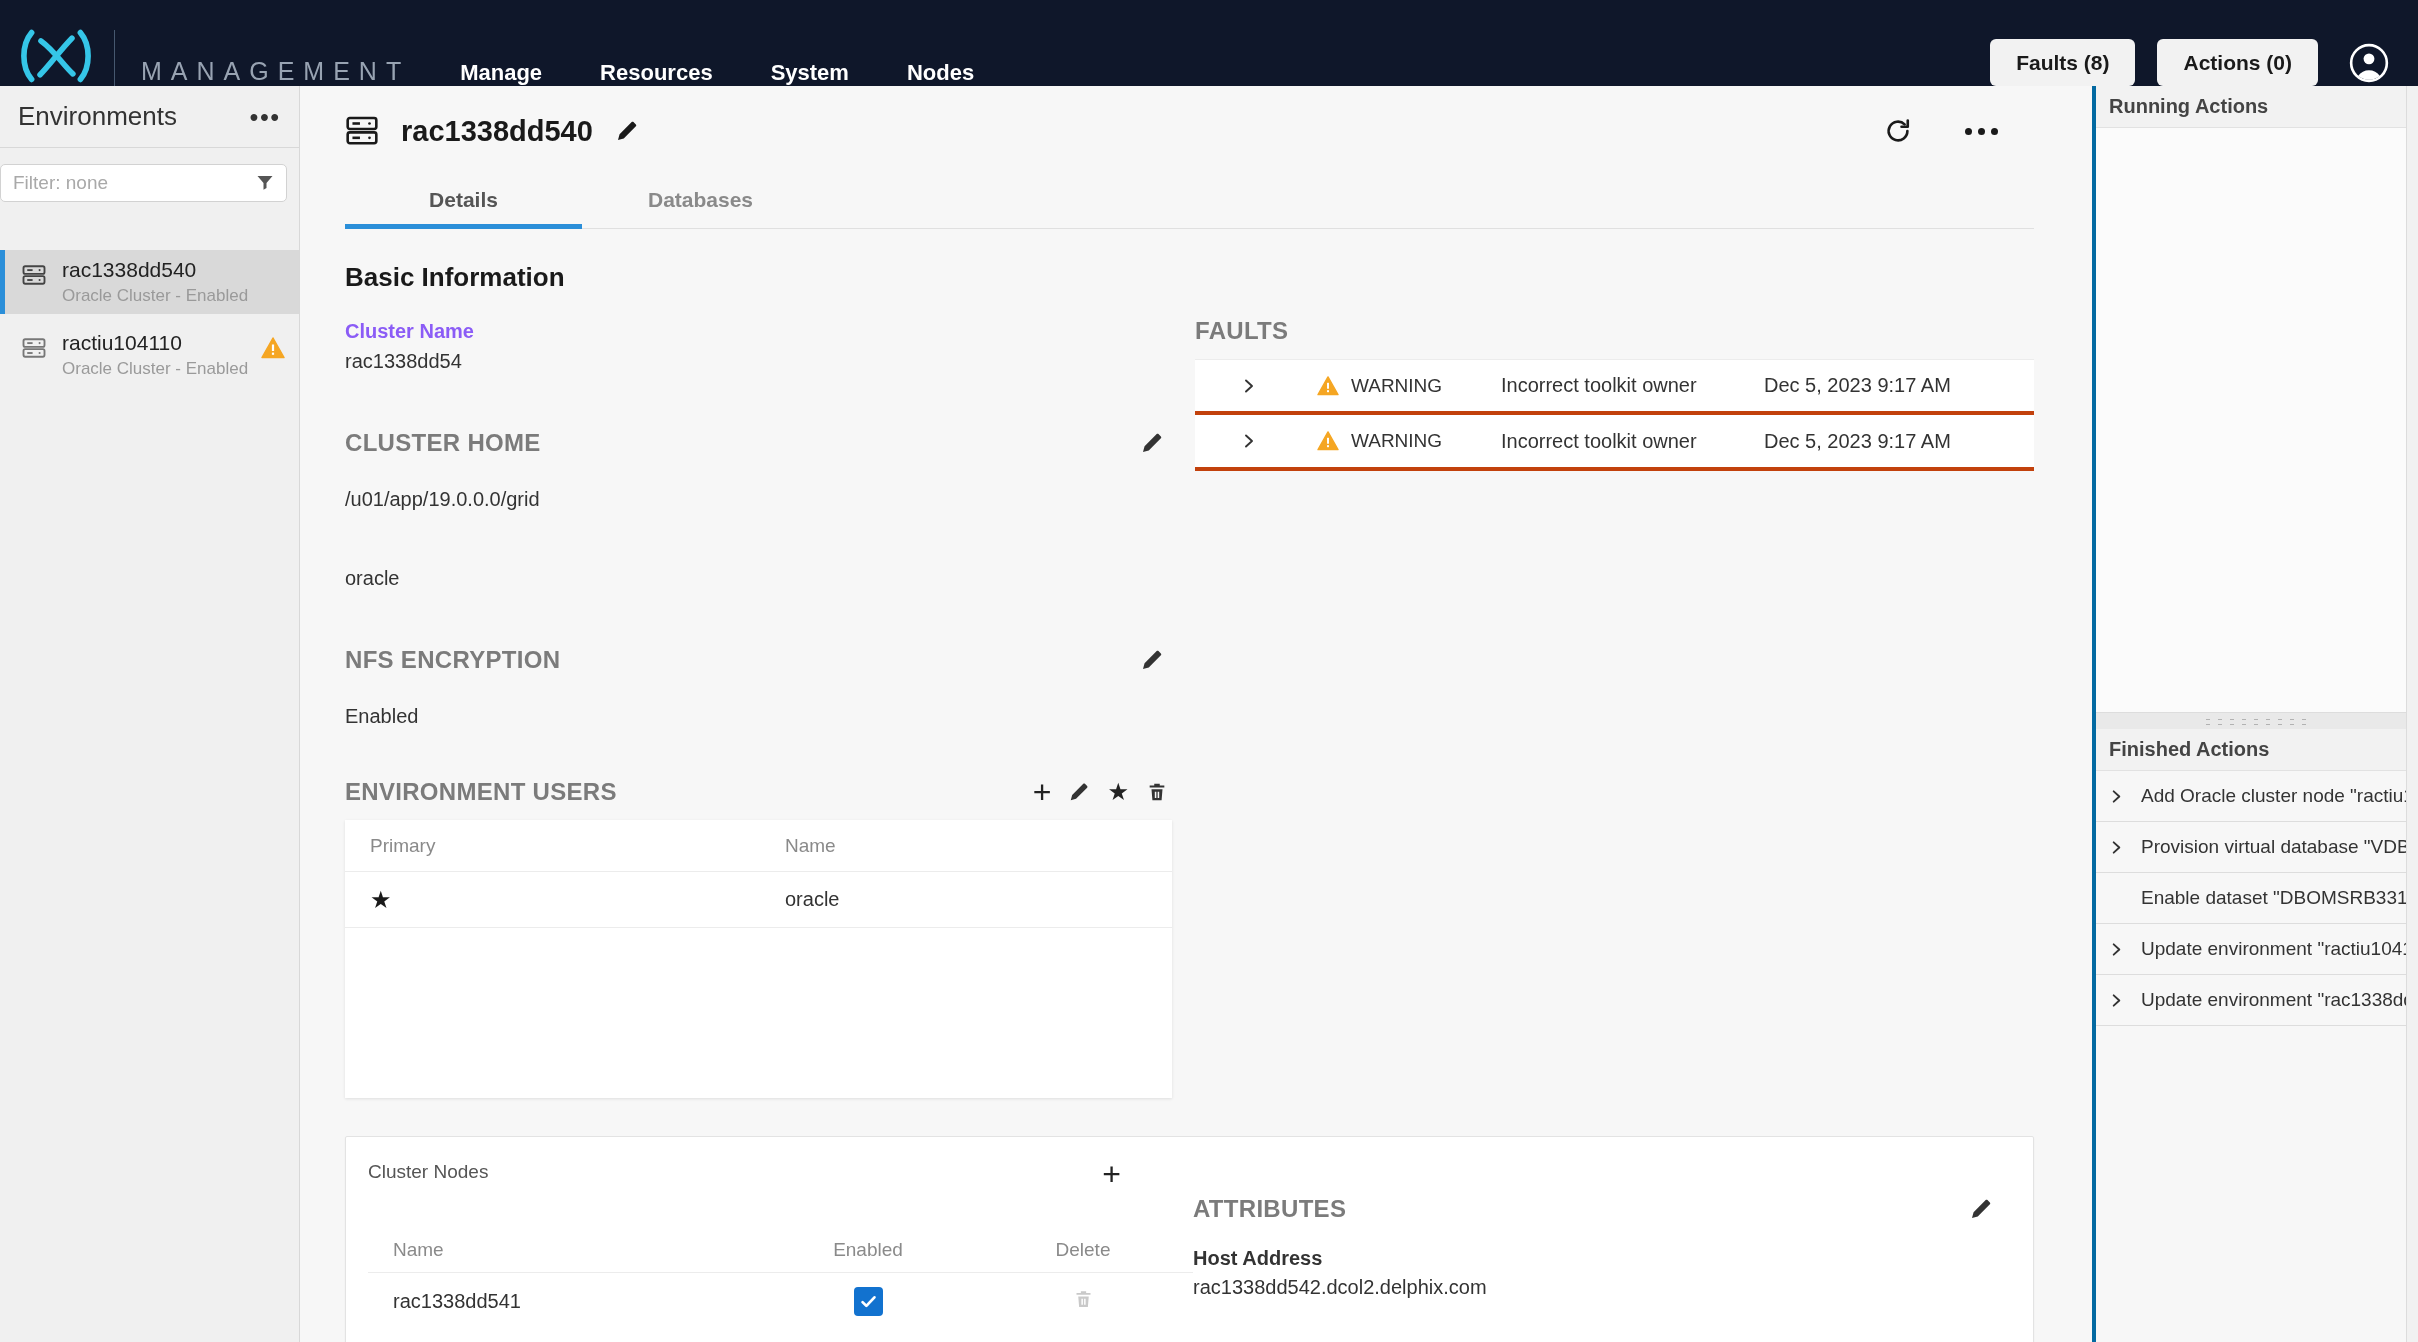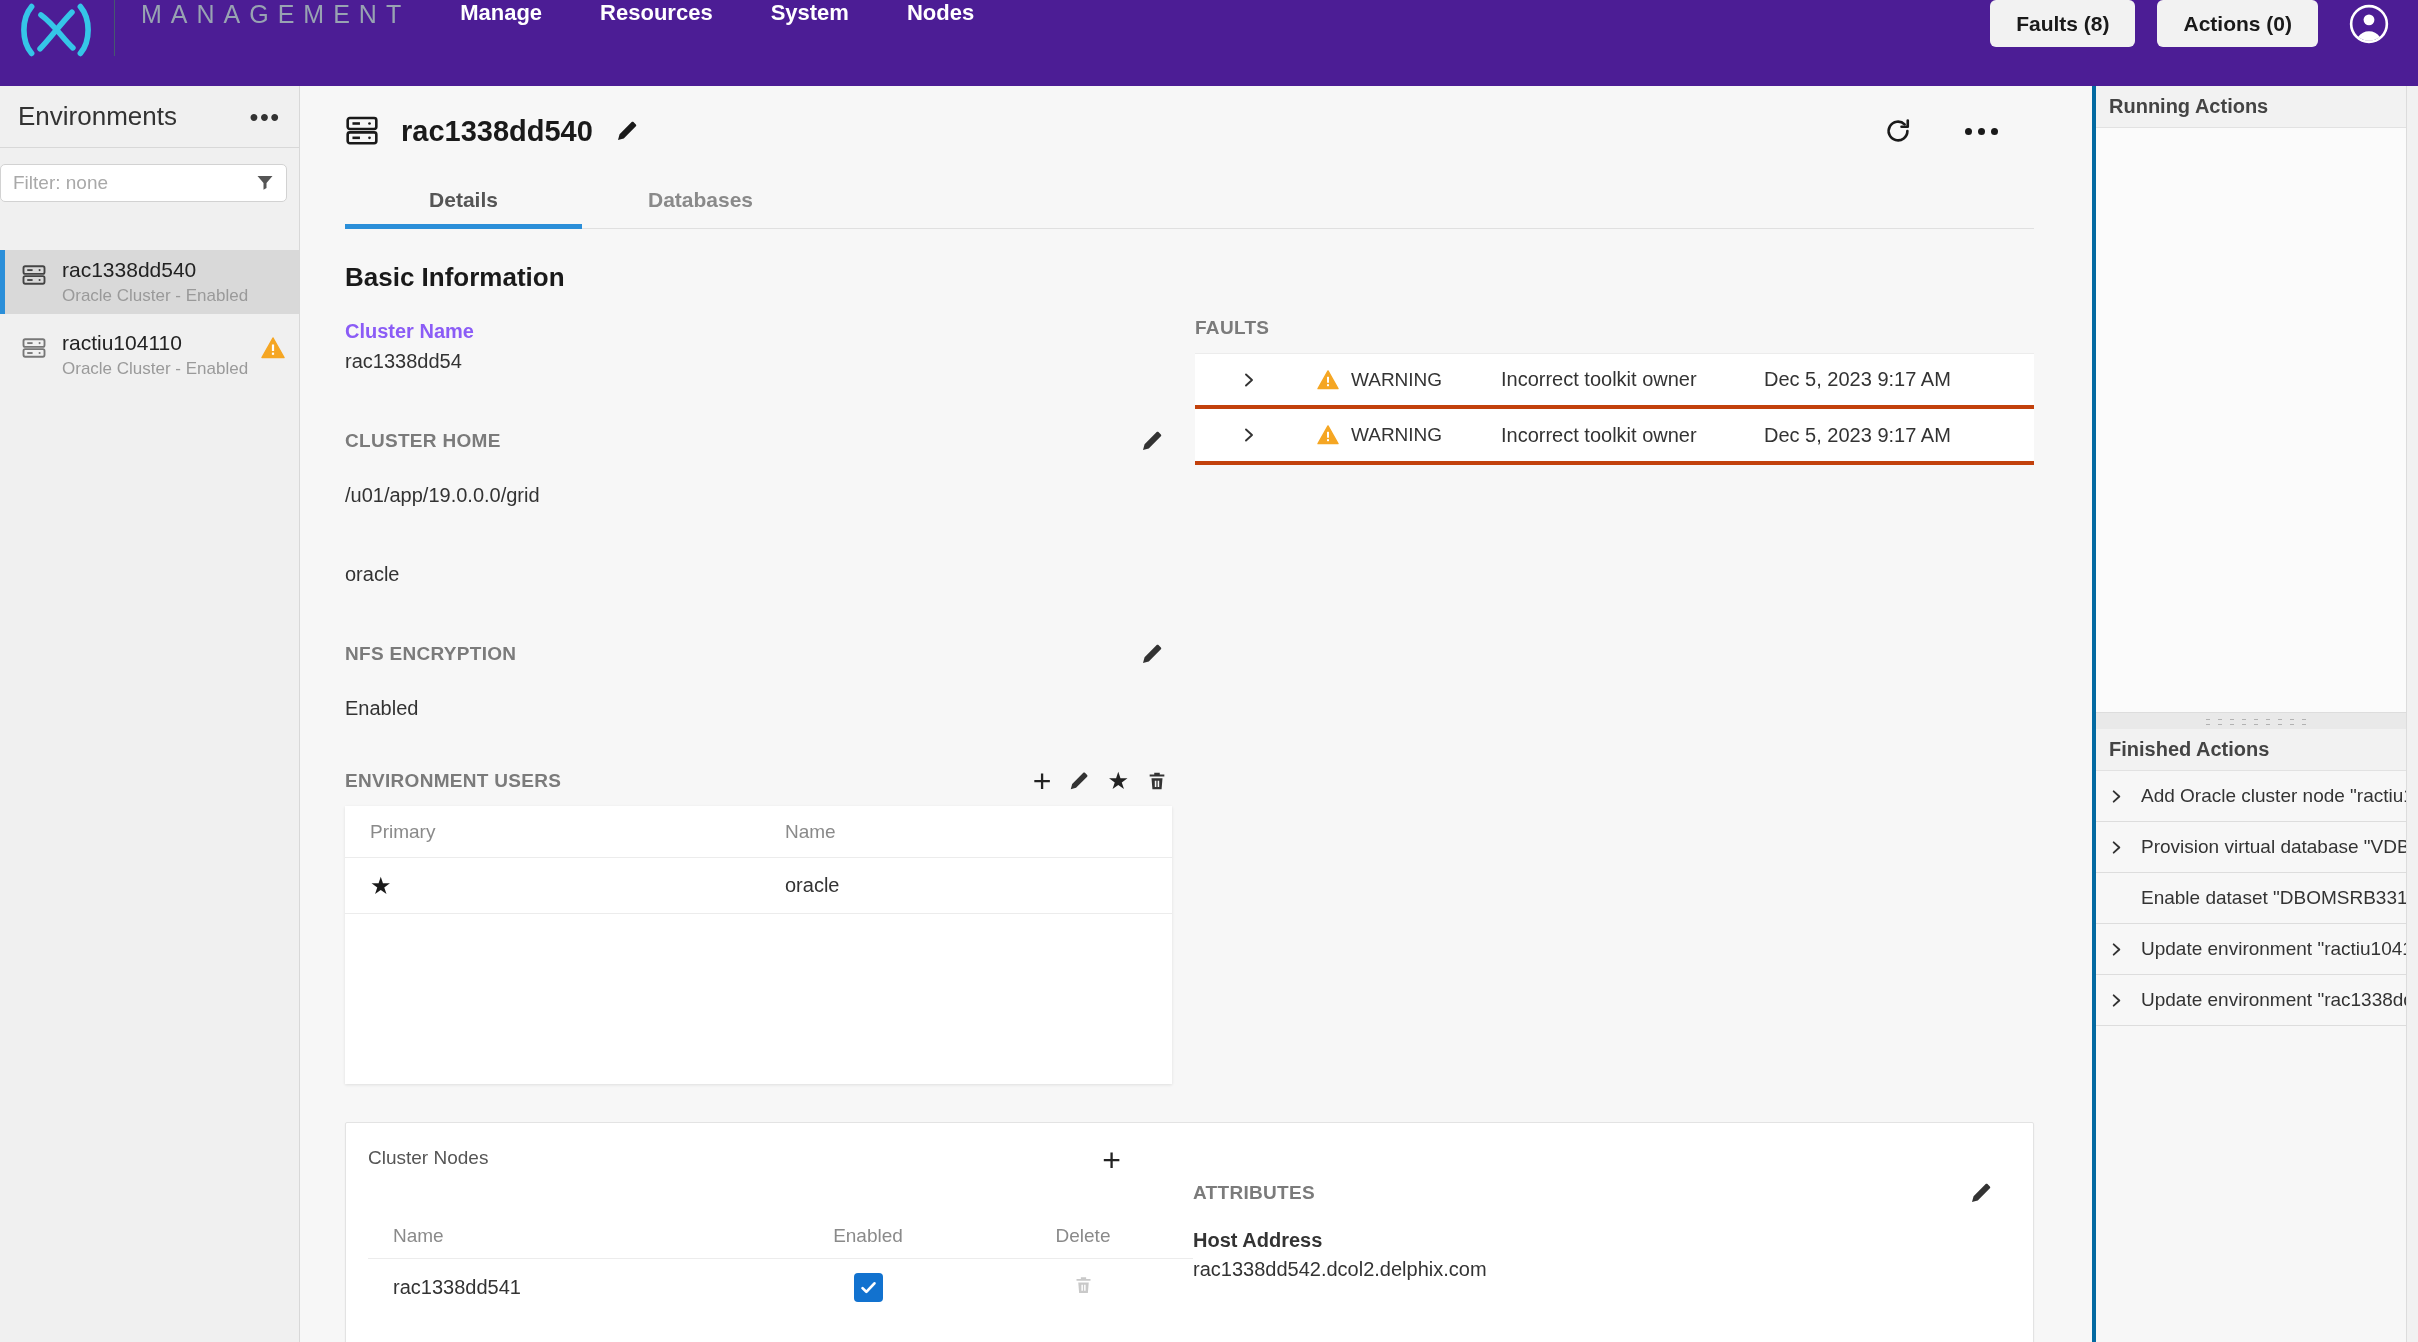--- a/index.html
+++ b/index.html
@@ -1,21 +1,21 @@
 <!DOCTYPE html>
 <html><head>
 <meta charset="utf-8">
 <style>
   * { margin:0; padding:0; box-sizing:border-box; }
   html,body { width:2418px; height:1342px; overflow:hidden; }
   body { font-family:"Liberation Sans", sans-serif; background:#f7f7f7; color:#333; }
   .app { width:2418px; height:1342px; display:flex; flex-direction:column; position:relative; }
 
   
-  .navbar { height:86px; background:#4c1d95; display:flex; align-items:flex-start; flex:0 0 86px; padding:0 28px 0 18px; }
+  .navbar { height:86px; background:#0f172a; display:flex; align-items:flex-end; flex:0 0 86px; padding:0 28px 0 18px; }
   .logo { width:76px; height:60px; flex:0 0 auto; }
   .nav-divider { width:1px; height:56px; background:#46586f; margin:0 26px 0 20px; }
   .brand { color:#98a3b2; font-size:25px; letter-spacing:9px; font-weight:400; margin-right:50px; }
   .nav-items { display:flex; align-items:center; gap:58px; }
   .nav-item { color:#fff; font-size:22px; font-weight:700; cursor:pointer; }
   .nav-right { margin-left:auto; display:flex; align-items:center; gap:22px; }
   .nav-btn { background:#f2f2f2; border:none; border-radius:6px; font-family:inherit; font-size:21px; font-weight:700; color:#1a1a1a; padding:0 26px; height:47px; cursor:pointer; }
   .avatar { width:42px; height:42px; margin-left:8px; }
 
   
@@ -56,21 +56,21 @@
   .tab.active { color:#555; }
   .tab.active::after { content:""; position:absolute; left:0; right:0; bottom:-1px; height:5px; background:#2b8fd9; }
 
   .grid { display:grid; grid-template-columns:827px 1fr; column-gap:23px; }
   .h2 { font-size:26px; font-weight:700; color:#1a1a1a; margin-top:33px; }
   .field-label { font-size:20px; font-weight:700; color:#8b5cf6; }
   .field-value { font-size:20px; color:#333; margin-top:7px; }
   .plain-field { margin-top:27px; }
   .section { margin-top:56px; }
   .section-head { display:flex; align-items:center; }
-  .section-label { font-size:19px; font-weight:700; color:#7b7b7b; letter-spacing:0.3px; }
+  .section-label { font-size:24px; font-weight:700; color:#7b7b7b; letter-spacing:0.3px; }
   .section-head .edit-pencil { margin-left:auto; margin-right:8px; }
   .section-value { font-size:20px; color:#333; margin-top:31px; }
   .icon-group { margin-left:auto; display:flex; align-items:center; gap:17px; padding-right:4px; }
   .icon-group .gicon { width:22px; height:22px; cursor:pointer; }
   .icon-group .star-glyph { font-size:24px; color:#222; line-height:22px; cursor:pointer; }
   .icon-group .plus-glyph { font-size:32px; font-weight:400; color:#222; line-height:22px; cursor:pointer; }
 
   .users-card { margin-top:14px; background:#fff; height:278px; box-shadow:0 1px 3px rgba(0,0,0,0.10); }
   .users-head { display:grid; grid-template-columns:415px 1fr; padding:0 0 0 25px; height:52px; align-items:center; border-bottom:1px solid #ececec; }
   .users-col { font-size:19px; color:#8a8a8a; }

